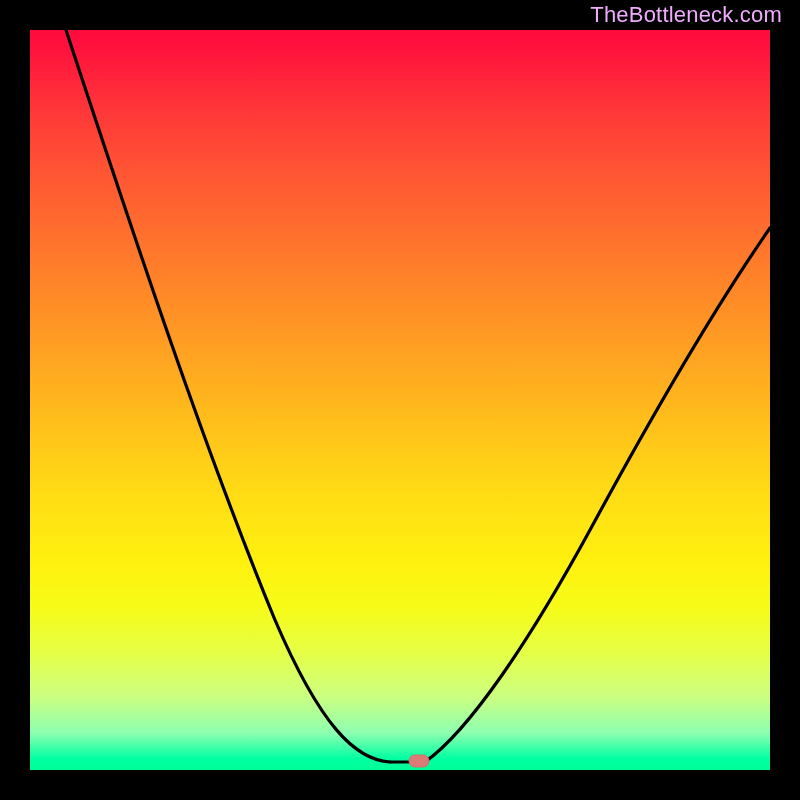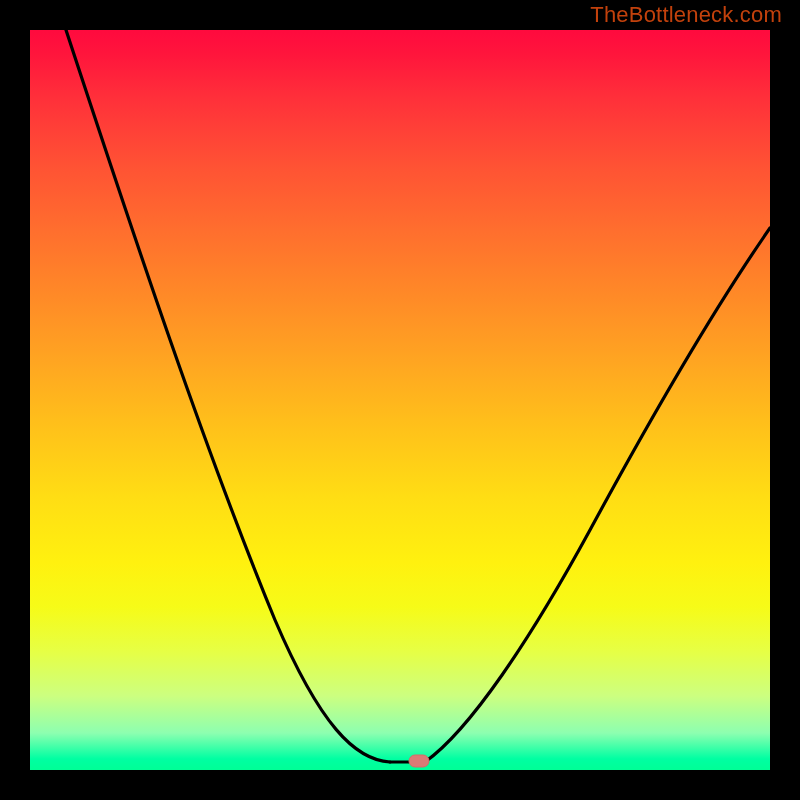--- a/index.html
+++ b/index.html
@@ -14,21 +14,21 @@
   .frame {
     position: relative;
     width: 800px;
     height: 800px;
     background: #000;
   }
   .watermark {
     position: absolute;
     top: 2px;
     right: 18px;
-    color: #c2410c;
+    color: #f0abfc;
     font-size: 22px;
     font-weight: 500;
     letter-spacing: 0.2px;
     z-index: 10;
   }
   .plot-area {
     position: absolute;
     left: 30px;
     top: 30px;
     width: 740px;

